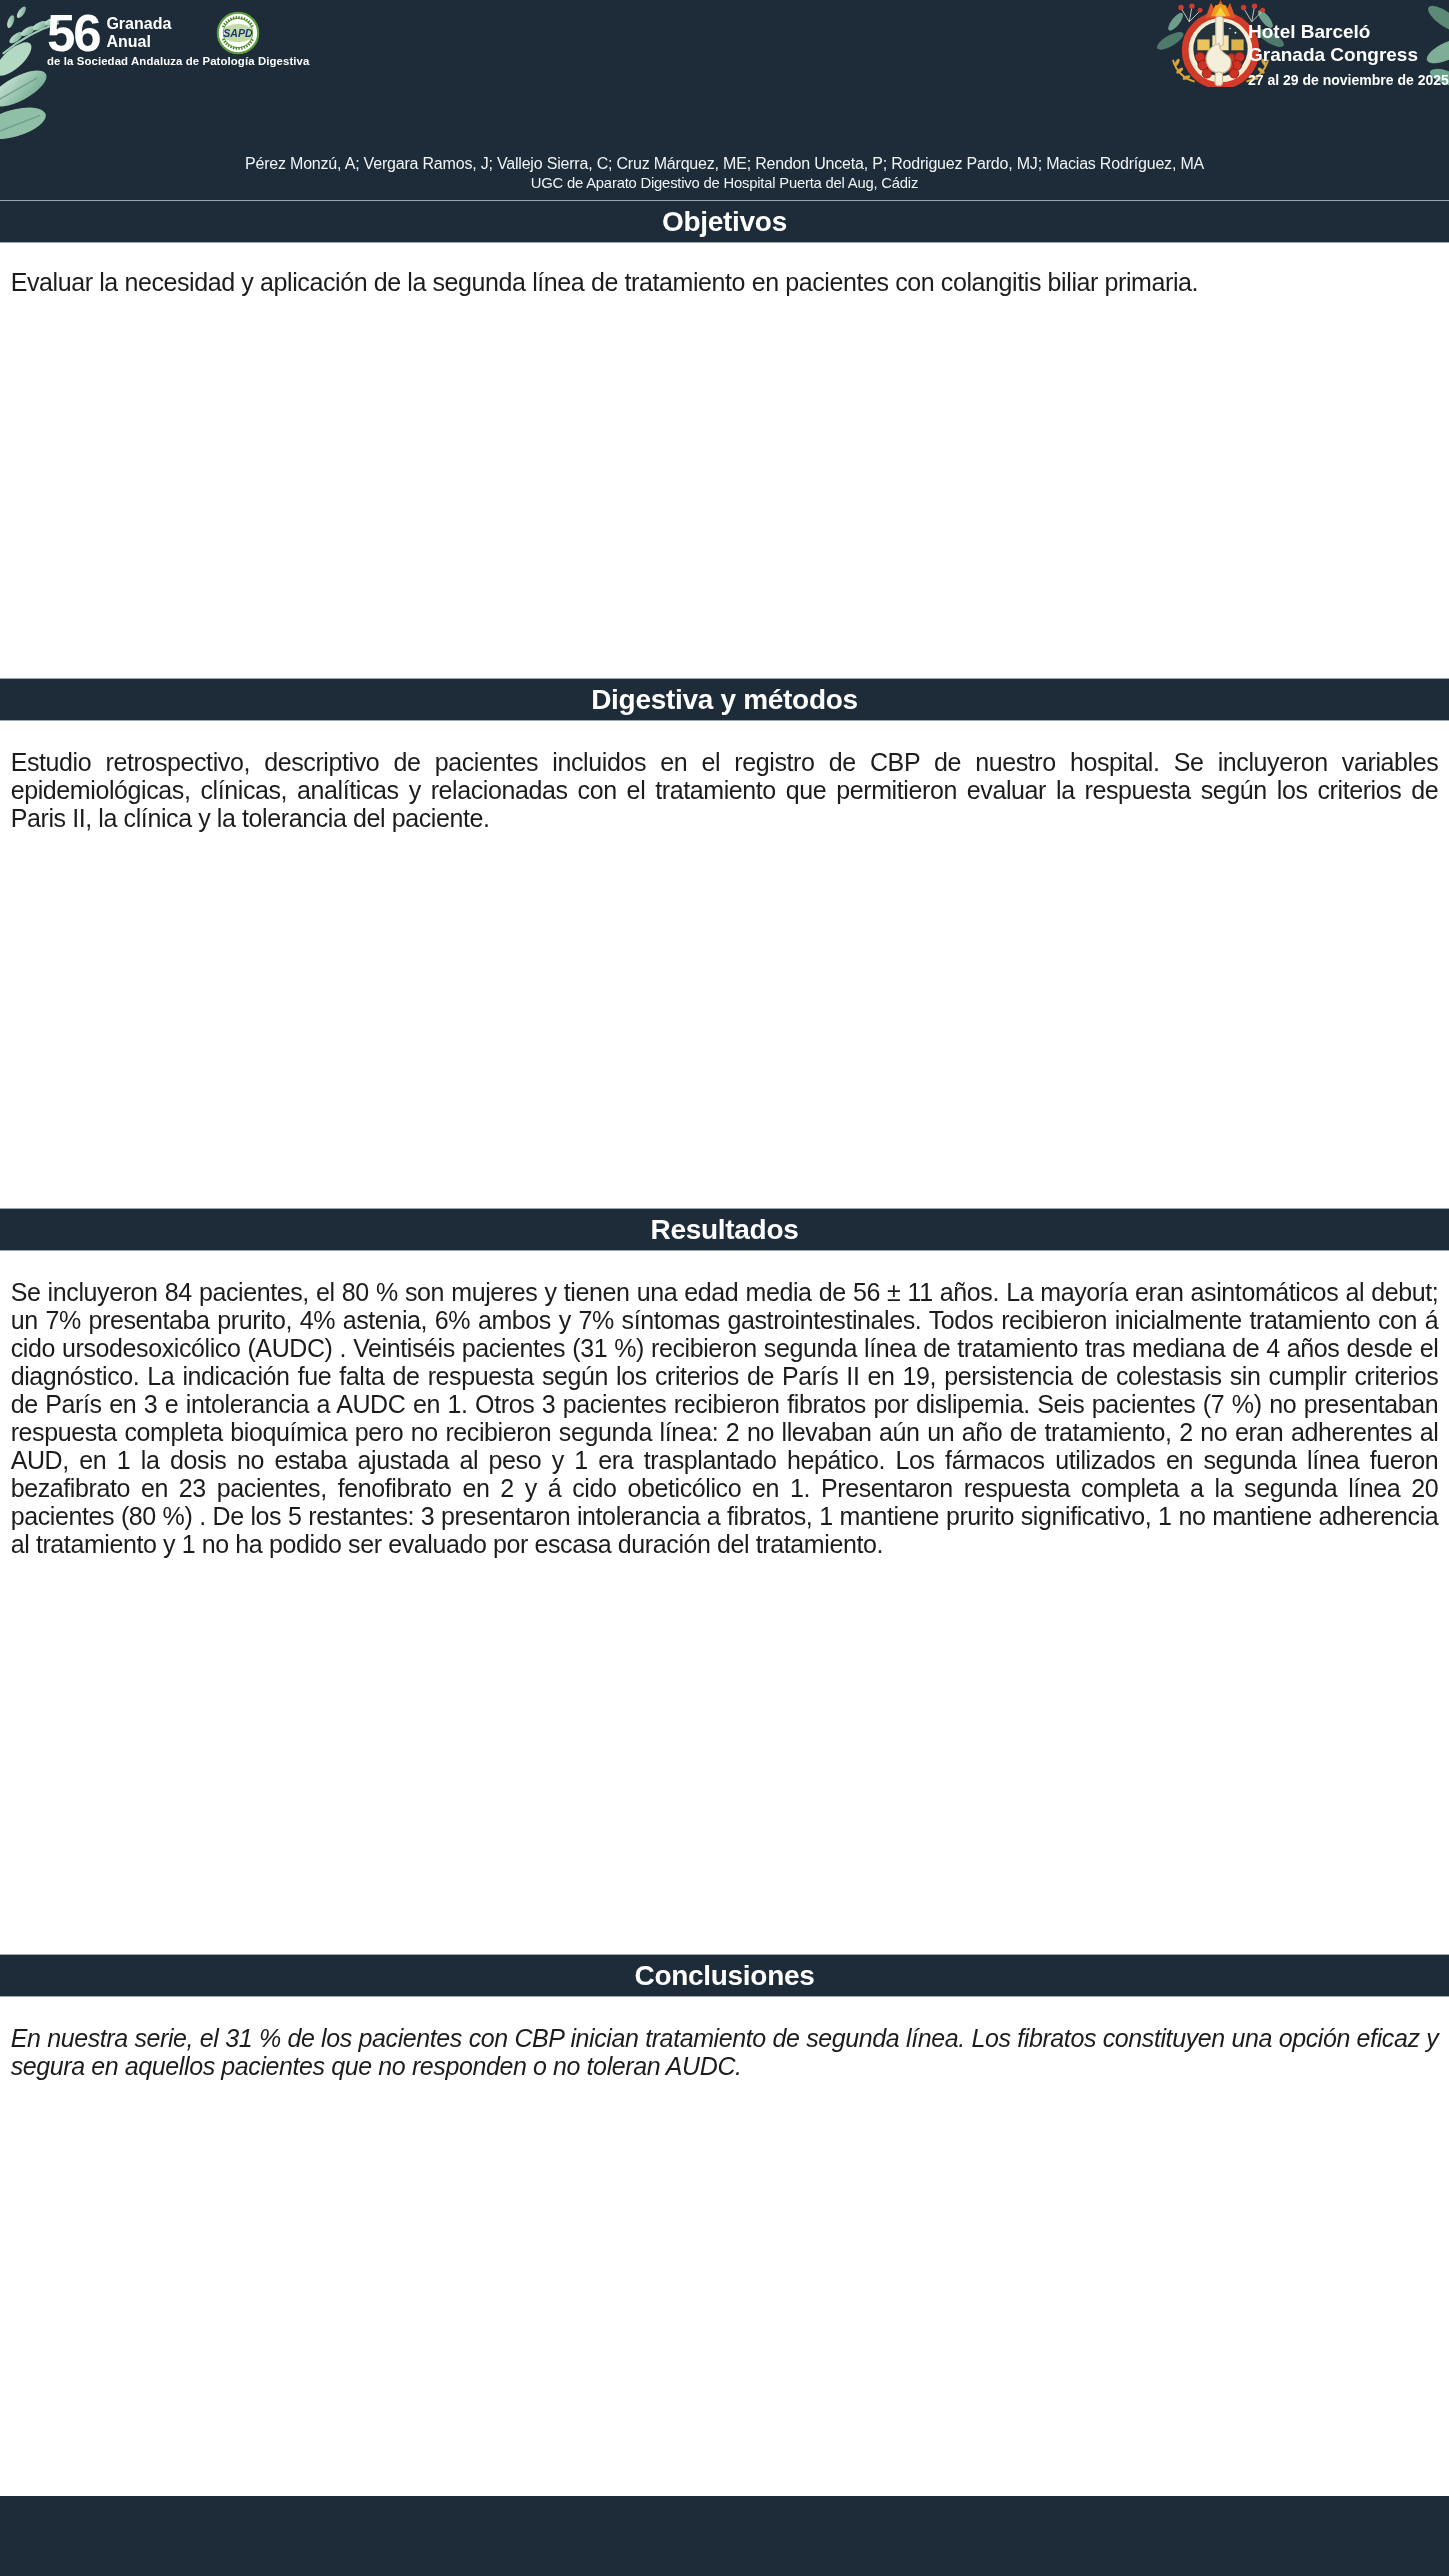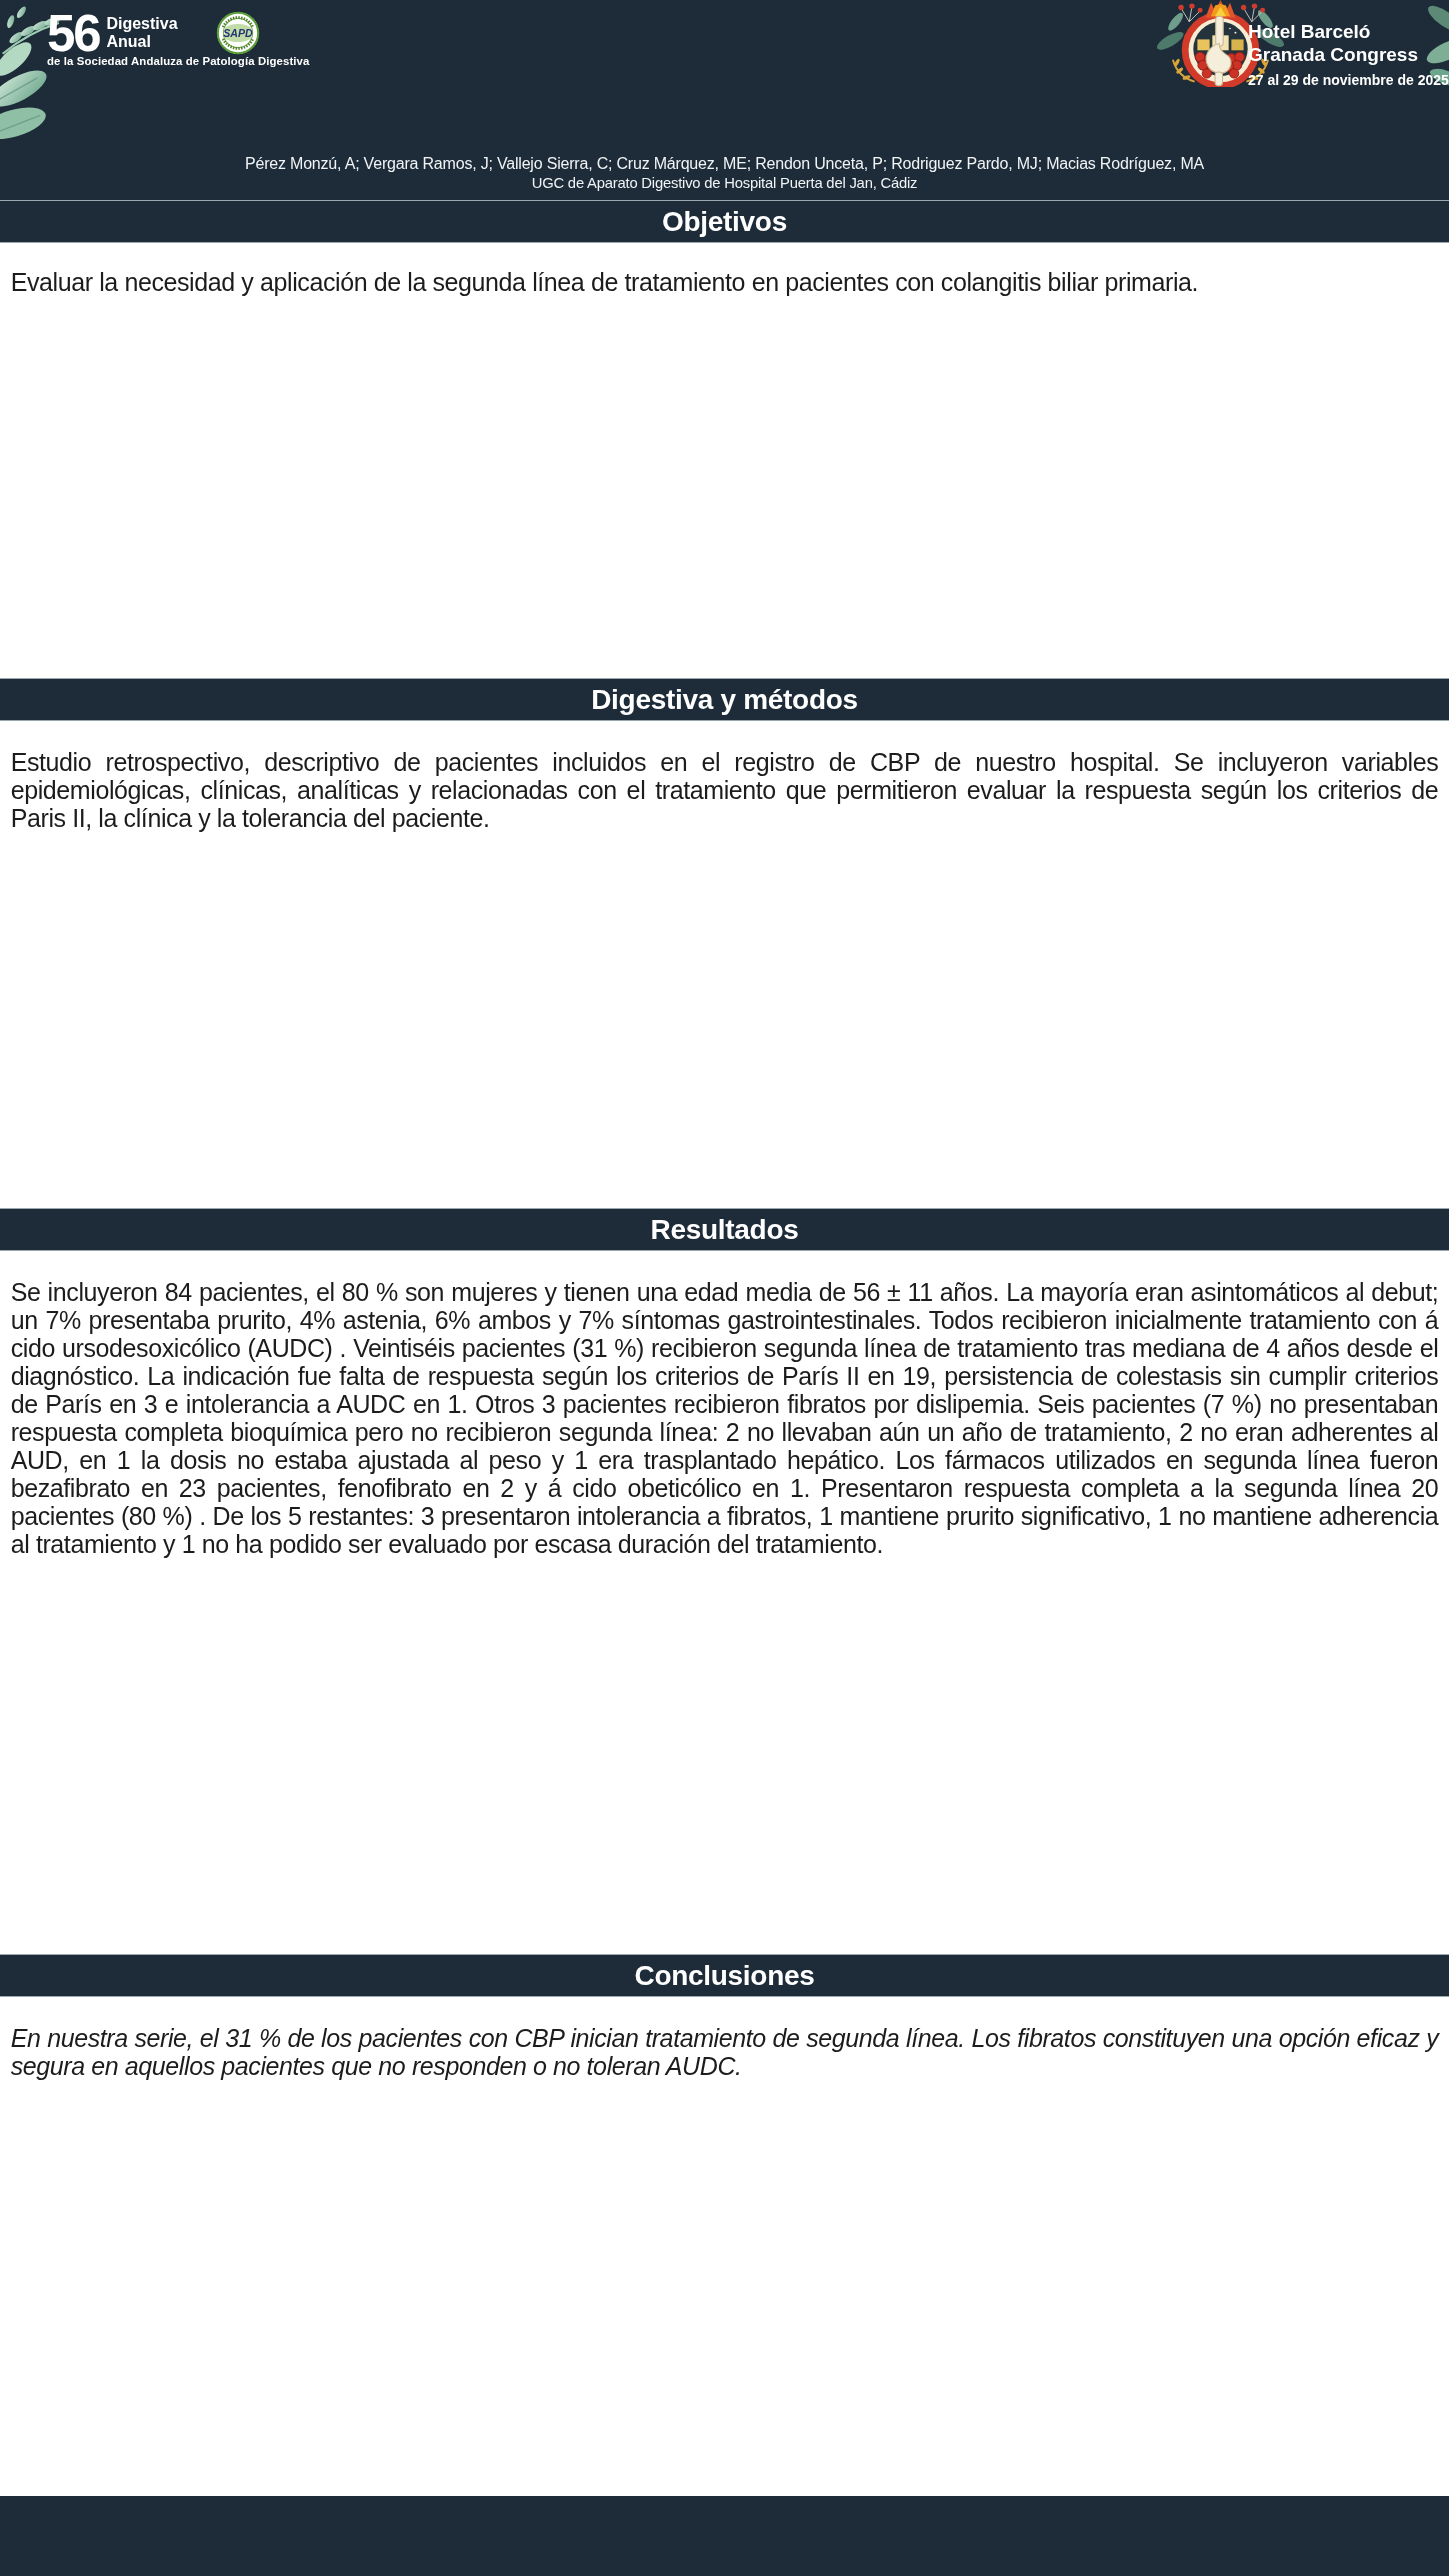--- a/index.html
+++ b/index.html
@@ -84,21 +84,21 @@
 
     <svg class="leaf-right" viewBox="0 0 27 68" aria-hidden="true">
       <ellipse cx="24" cy="14" rx="15" ry="5.5" transform="rotate(35 24 14)" fill="#5d8a77"></ellipse>
       <ellipse cx="26" cy="38" rx="17" ry="6.5" transform="rotate(-25 26 38)" fill="#7fae97"></ellipse>
       <ellipse cx="25" cy="58" rx="13" ry="5" transform="rotate(20 25 58)" fill="#6da68c"></ellipse>
     </svg>
 
     <div class="congress-block">
       <div class="congress-number">56</div>
       <div class="congress-name">
-        <div>Digestiva</div>
+        <div>Granada</div>
         <div>Anual</div>
       </div>
     </div>
     <div class="society-line">de la Sociedad Andaluza de Patología Digestiva</div>
 
     <svg class="sapd-badge" viewBox="0 0 34 34" aria-hidden="false">
       <circle cx="17" cy="17" r="16" fill="#ffffff"></circle>
       <circle cx="17" cy="17" r="15.6" fill="none" stroke="#5a9e3a" stroke-width="1.6"></circle>
       <circle cx="17" cy="17" r="11.3" fill="#ffffff" stroke="#7bb25a" stroke-width="0.9"></circle>
       <path d="M7,13 C11,9 23,9 27,13 L27,21 C23,25 11,25 7,21 Z" fill="#8fbf63" opacity="0.55"></path>
@@ -178,21 +178,21 @@
       </g>
     </svg>
 
     <div class="venue-block">
       <div class="venue-line">Hotel Barceló</div>
       <div class="venue-line">Granada Congress</div>
       <div class="venue-dates">27 al 29 de noviembre de 2025</div>
     </div>
 
     <div class="poster-authors">Pérez Monzú, A; Vergara Ramos, J; Vallejo Sierra, C; Cruz Márquez, ME; Rendon Unceta, P; Rodriguez Pardo, MJ; Macias Rodríguez, MA</div>
-    <div class="poster-affiliation">UGC de Aparato Digestivo de Hospital Puerta del Jan, Cádiz</div>
+    <div class="poster-affiliation">UGC de Aparato Digestivo de Hospital Puerta del Aug, Cádiz</div>
   </div>
 
   <div class="section-bar">Objetivos</div>
   <div class="section-body sec-objetivos">Evaluar la necesidad y aplicación de la segunda línea de tratamiento en pacientes con colangitis biliar primaria.</div>
 
   <div class="section-bar">Digestiva y métodos</div>
   <div class="section-body sec-materiales">Estudio retrospectivo, descriptivo de pacientes incluidos en el registro de CBP de nuestro hospital. Se incluyeron variables epidemiológicas, clínicas, analíticas y relacionadas con el tratamiento que permitieron evaluar la respuesta según los criterios de Paris II, la clínica y la tolerancia del paciente.</div>
 
   <div class="section-bar">Resultados</div>
   <div class="section-body sec-resultados">Se incluyeron 84 pacientes, el 80 % son mujeres y tienen una edad media de 56 ± 11 años. La mayoría eran asintomáticos al debut; un 7% presentaba prurito, 4% astenia, 6% ambos y 7% síntomas gastrointestinales. Todos recibieron inicialmente tratamiento con á cido ursodesoxicólico (AUDC) . Veintiséis pacientes (31 %) recibieron segunda línea de tratamiento tras mediana de 4 años desde el diagnóstico. La indicación fue falta de respuesta según los criterios de París II en 19, persistencia de colestasis sin cumplir criterios de París en 3 e intolerancia a AUDC en 1. Otros 3 pacientes recibieron fibratos por dislipemia. Seis pacientes (7 %) no presentaban respuesta completa bioquímica pero no recibieron segunda línea: 2 no llevaban aún un año de tratamiento, 2 no eran adherentes al AUD, en 1 la dosis no estaba ajustada al peso y 1 era trasplantado hepático. Los fármacos utilizados en segunda línea fueron bezafibrato en 23 pacientes, fenofibrato en 2 y á cido obeticólico en 1. Presentaron respuesta completa a la segunda línea 20 pacientes (80 %) . De los 5 restantes: 3 presentaron intolerancia a fibratos, 1 mantiene prurito significativo, 1 no mantiene adherencia al tratamiento y 1 no ha podido ser evaluado por escasa duración del tratamiento.</div>

